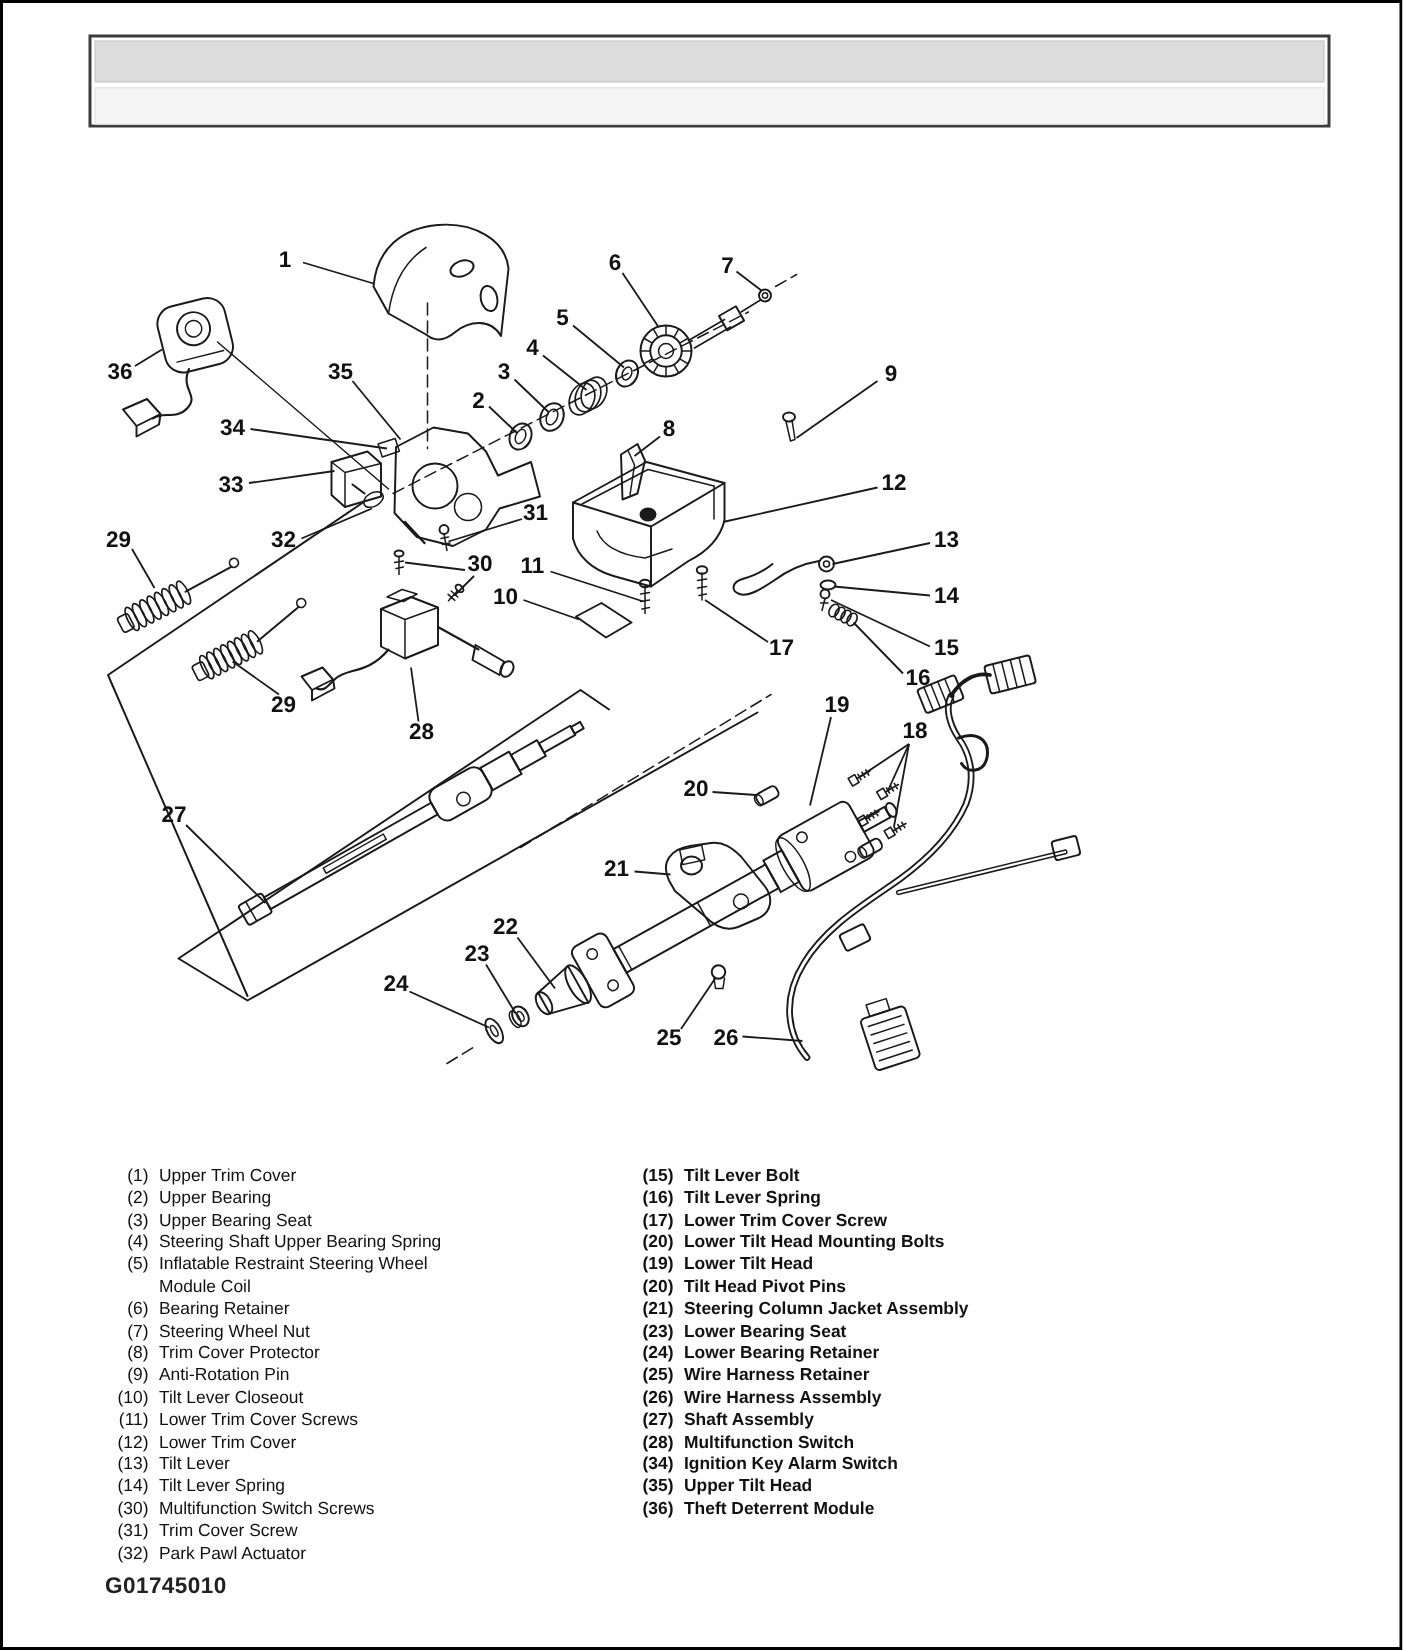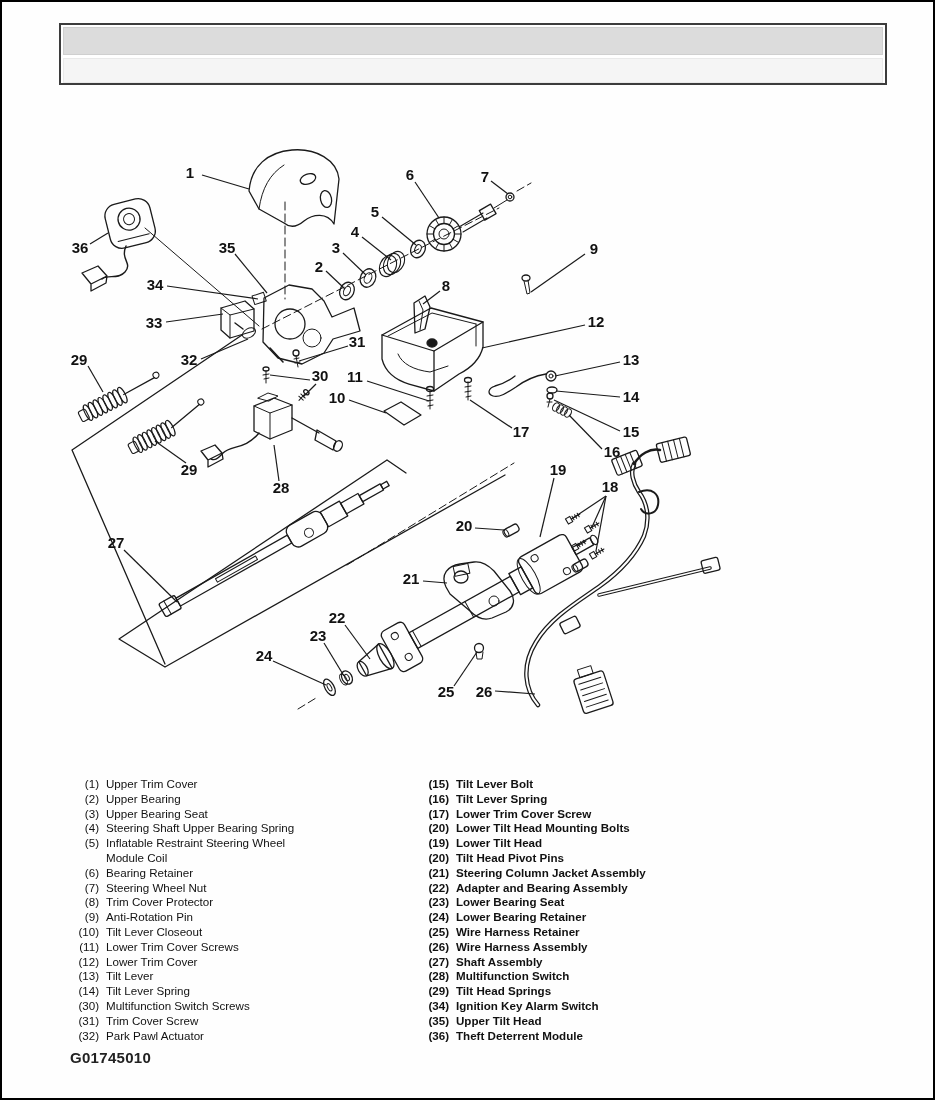--- a/index.html
+++ b/index.html
@@ -488,24 +488,20 @@
         </div>
         <div class="row">
           <span class="num">(20)</span>
           <span class="nm">Tilt Head Pivot Pins</span>
         </div>
         <div class="row">
           <span class="num">(21)</span>
           <span class="nm">Steering Column Jacket Assembly</span>
         </div>
         <div class="row">
-          <span class="num">(22)</span>
-          <span class="nm">Adapter and Bearing Assembly</span>
-        </div>
-        <div class="row">
           <span class="num">(23)</span>
           <span class="nm">Lower Bearing Seat</span>
         </div>
         <div class="row">
           <span class="num">(24)</span>
           <span class="nm">Lower Bearing Retainer</span>
         </div>
         <div class="row">
           <span class="num">(25)</span>
           <span class="nm">Wire Harness Retainer</span>
@@ -516,24 +512,20 @@
         </div>
         <div class="row">
           <span class="num">(27)</span>
           <span class="nm">Shaft Assembly</span>
         </div>
         <div class="row">
           <span class="num">(28)</span>
           <span class="nm">Multifunction Switch</span>
         </div>
         <div class="row">
-          <span class="num">(29)</span>
-          <span class="nm">Tilt Head Springs</span>
-        </div>
-        <div class="row">
           <span class="num">(34)</span>
           <span class="nm">Ignition Key Alarm Switch</span>
         </div>
         <div class="row">
           <span class="num">(35)</span>
           <span class="nm">Upper Tilt Head</span>
         </div>
         <div class="row">
           <span class="num">(36)</span>
           <span class="nm">Theft Deterrent Module</span>

